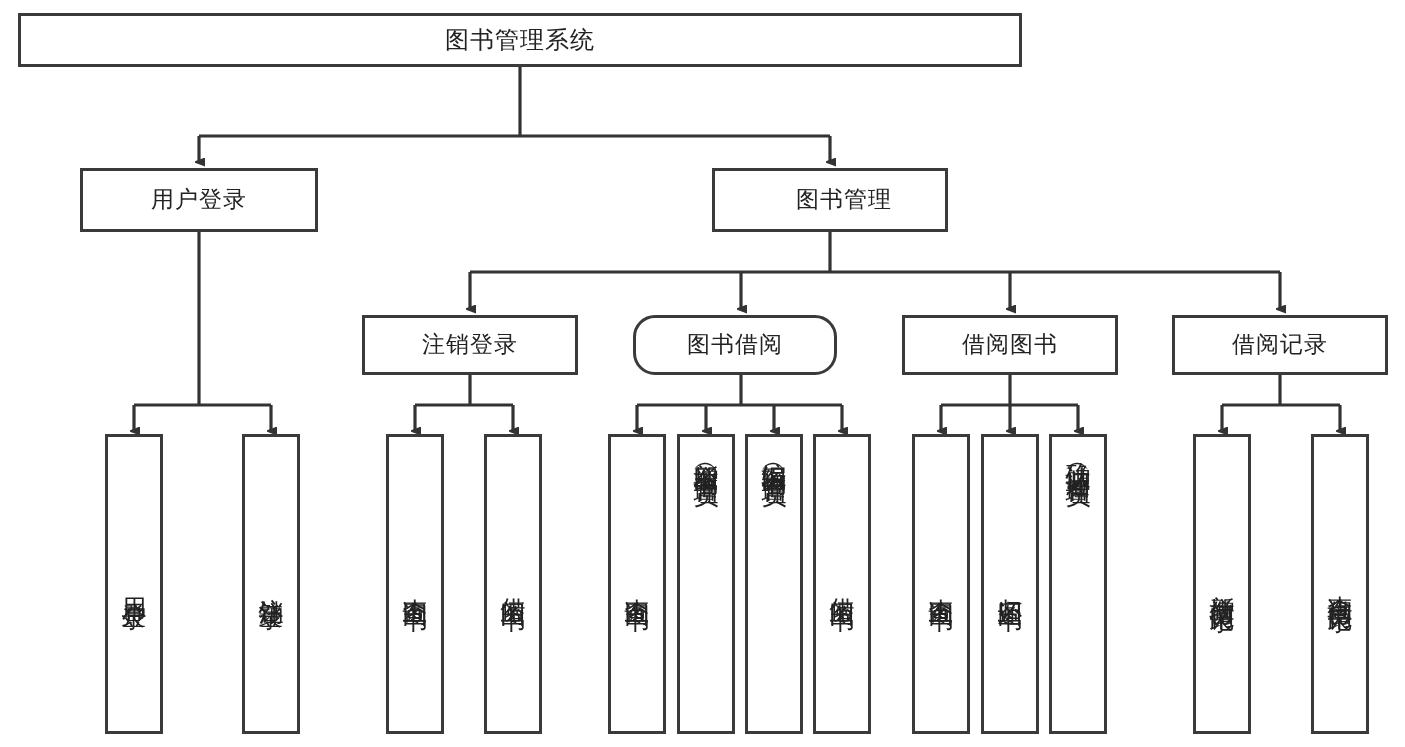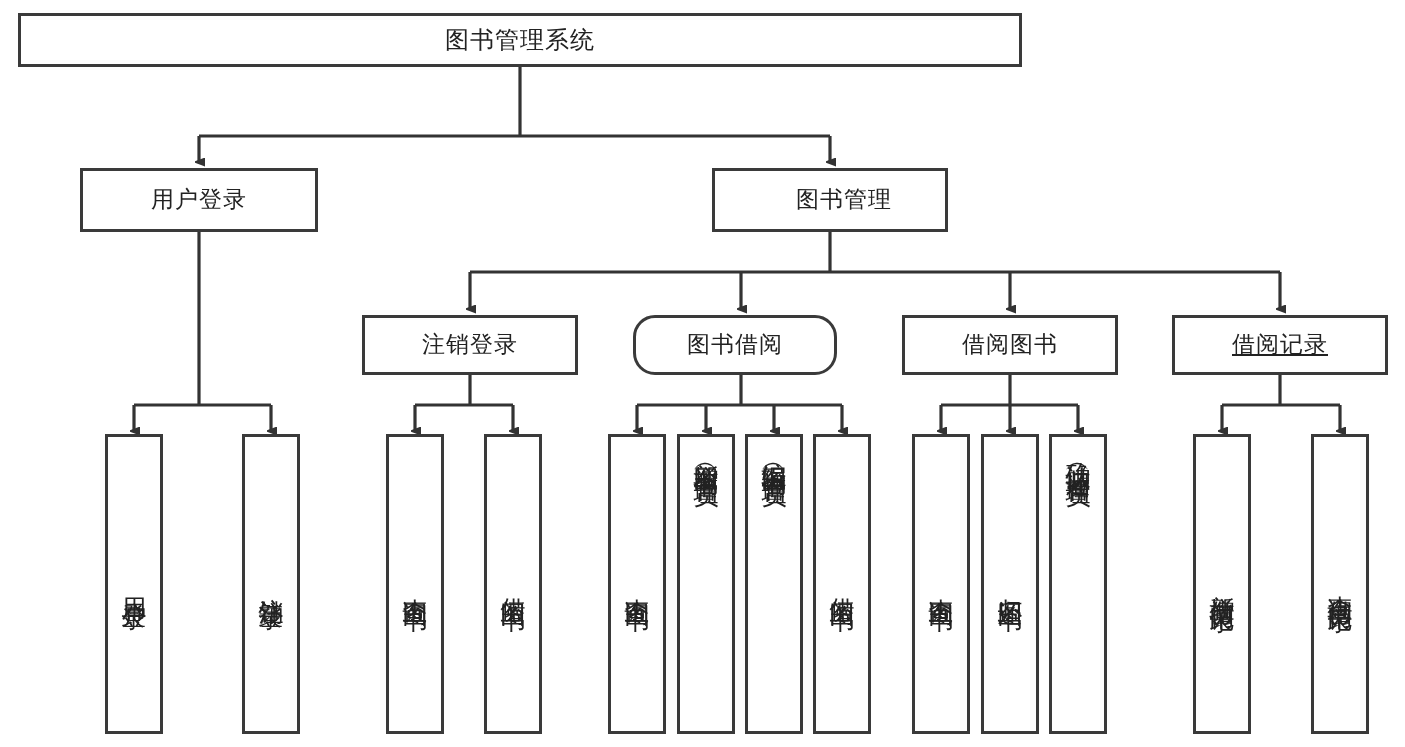--- a/index.html
+++ b/index.html
@@ -153,21 +153,21 @@
   </div>
 
   <div class="node horiz" style="left:633px; top:315px; width:204px; height:60px;border-radius:22px;">
     <span class="label">图书借阅</span>
   </div>
 
   <div class="node horiz" style="left:902px; top:315px; width:216px; height:60px;">
     <span class="label">借阅图书</span>
   </div>
 
-  <div class="node horiz" style="left:1172px; top:315px; width:216px; height:60px;text-decoration:underline;">
+  <div class="node horiz" style="left:1172px; top:315px; width:216px; height:60px;">
     <span class="label">借阅记录</span>
   </div>
 
   <div class="node vert centered" style="left:105px; top:434px; width:58px; height:300px;">
     <span class="label">用户登录</span>
   </div>
 
   <div class="node vert centered" style="left:242px; top:434px; width:58px; height:300px;">
     <span class="label">注销登录</span>
   </div>

